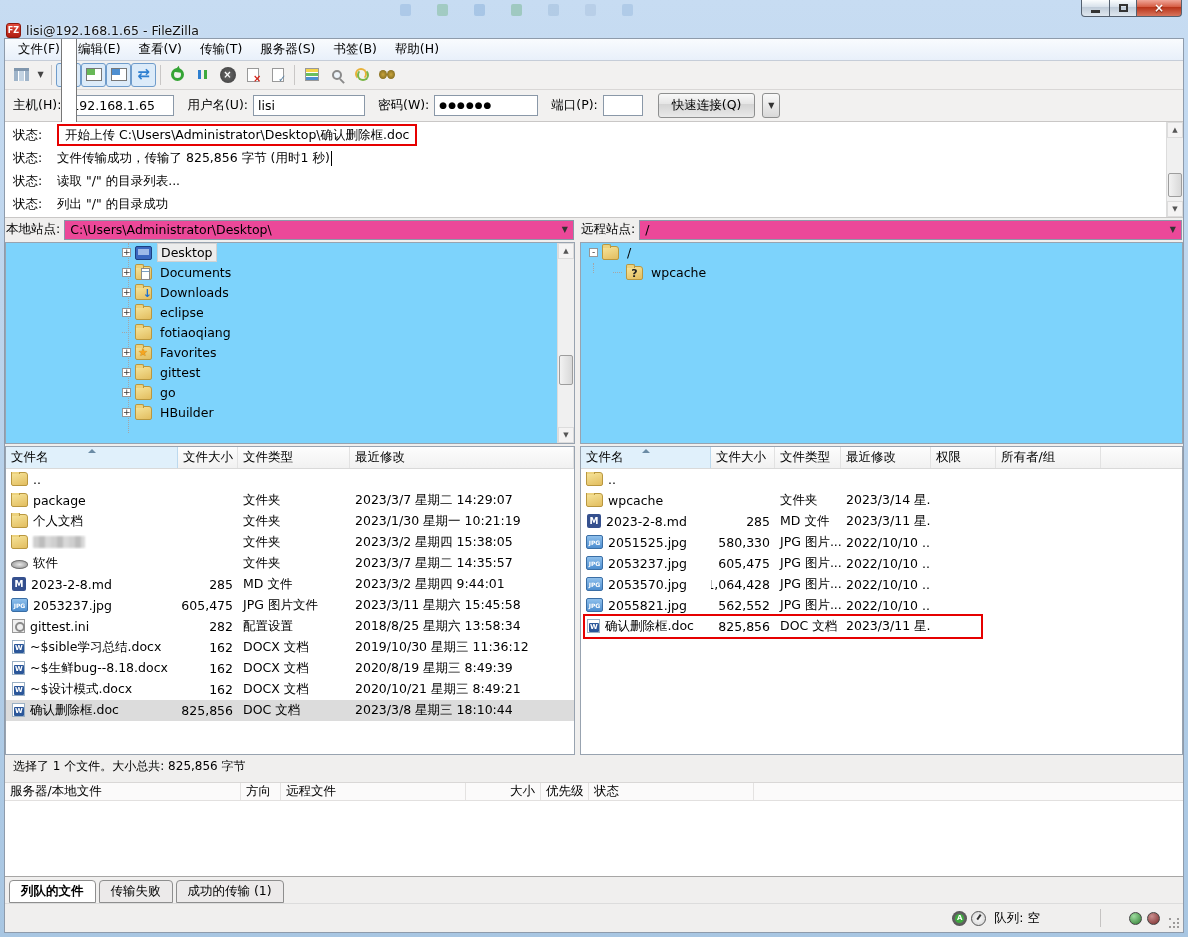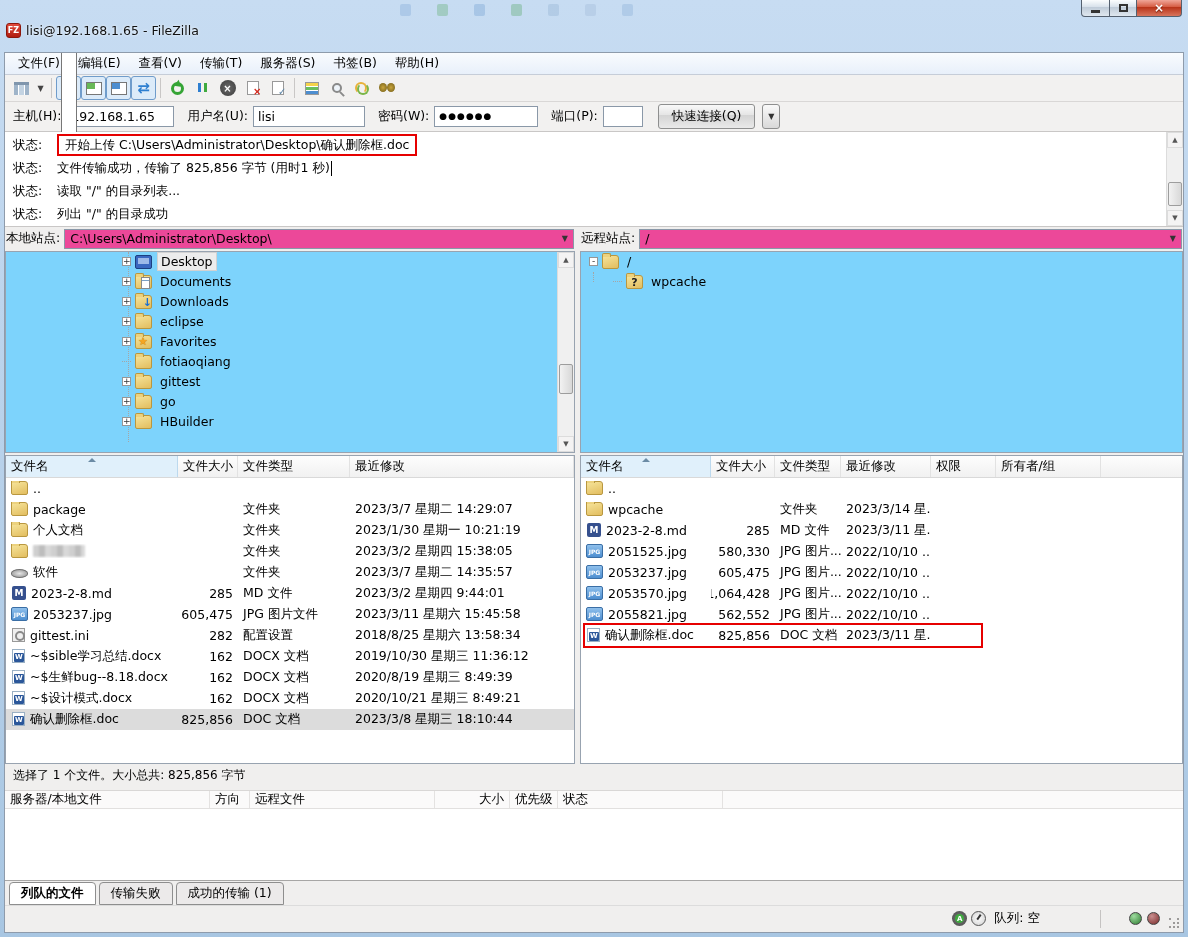--- a/index.html
+++ b/index.html
@@ -22,21 +22,21 @@
     justify-content:center; background:linear-gradient(#fbfdfe,#d6e0ea 45%,#bfcbd8 45%,#dfe7ef); }
   .wc-min { width:29px; border-radius:0 0 0 4px; }
   .wc-max { width:27px; border-left:none; }
   .wc-close { width:45px; border-left:none; border-radius:0 0 4px 0;
     background:linear-gradient(#f0a698,#d4593f 45%,#b83318 45%,#d8755d); color:#fff; }
   .glyph-min { width:9px; height:3px; background:#333; margin-top:6px; }
   .glyph-max { width:9px; height:8px; border:2px solid #333; }
   .glyph-close { color:#fff; font-size:12px; font-weight:bold; text-shadow:0 1px 1px #6b1a08; }
 
   
-  .frame { flex:1; margin:14px 4px 4px 4px; background:#f0efee; border:1px solid #8e9bab;
+  .frame { flex:1; margin:0 4px 4px 4px; background:#f0efee; border:1px solid #8e9bab;
     display:flex; flex-direction:column; overflow:hidden; }
 
   
   .menubar { height:22px; background:linear-gradient(#f9fbfe,#e8f0fa); border-bottom:1px solid #c6cdd8;
     display:flex; align-items:center; padding-left:4px; }
   .menu-item { padding:2px 9px; }
 
   
   .toolbar { height:30px; background:#f2f1f0; border-bottom:1px solid #d9d7d6; display:flex;
     align-items:center; padding-left:4px; }
@@ -183,21 +183,21 @@
   .rc-name{width:130px;} .rc-size{width:64px;} .rc-type{width:66px;} .rc-mod{width:90px;} .rc-perm{width:65px;} .rc-own{width:105px;}
   .row-annotation { position:absolute; left:2px; width:400px; height:25px; border:2px solid #e60000; pointer-events:none; }
   .remote-annotation { top:145px; }
   .status-strip { height:23px; background:#f0efee; display:flex; align-items:center; padding-left:8px;
     font-size:12px; white-space:nowrap; }
 
   
   .queue-gap { height:4px; background:#f0efee; }
   .q-header { height:20px; display:flex; background:#fbfafa; border-top:1px solid #d9d7d6; border-bottom:1px solid #e2e0df; }
   .q-cell { display:flex; align-items:center; padding:0 5px; border-right:1px solid #e4e2e1; white-space:nowrap; }
-  .qc1{width:205px;} .qc2{width:40px;} .qc3{width:185px;} .qc4{width:75px; justify-content:flex-end;}
+  .qc1{width:236px;} .qc2{width:40px;} .qc3{width:185px;} .qc4{width:75px; justify-content:flex-end;}
   .qc5{width:48px;} .qc6{width:165px;}
   .q-body { height:79px; background:#fff; border-bottom:1px solid #a7a6a5; }
 
   
   .tabs-strip { height:27px; background:#f0efee; display:flex; align-items:flex-end; padding-left:4px; }
   .tab { height:23px; padding:3px 11px; border:1px solid #8e8e8e; border-radius:4px 4px 0 0; margin-right:3px;
     background:#eceaea; display:flex; align-items:center; }
   .tab.active { background:#fff; font-weight:bold; }
 
   
@@ -374,28 +374,28 @@
             <span class="exp plus"></span>
             <span class="ico ico-folder ico-down"></span>
             <span class="tree-label">Downloads</span>
           </div>
           <div class="tree-row">
             <span class="exp plus"></span>
             <span class="ico ico-folder"></span>
             <span class="tree-label">eclipse</span>
           </div>
           <div class="tree-row">
-            <span class="exp plus"></span>
-            <span class="ico ico-folder ico-fav"></span>
-            <span class="tree-label">Favorites</span>
-          </div>
-          <div class="tree-row">
             <span class="hstub"></span>
             <span class="ico ico-folder"></span>
             <span class="tree-label">fotiaoqiang</span>
+          </div>
+          <div class="tree-row">
+            <span class="exp plus"></span>
+            <span class="ico ico-folder ico-fav"></span>
+            <span class="tree-label">Favorites</span>
           </div>
           <div class="tree-row">
             <span class="exp plus"></span>
             <span class="ico ico-folder"></span>
             <span class="tree-label">gittest</span>
           </div>
           <div class="tree-row">
             <span class="exp plus"></span>
             <span class="ico ico-folder"></span>
             <span class="tree-label">go</span>

